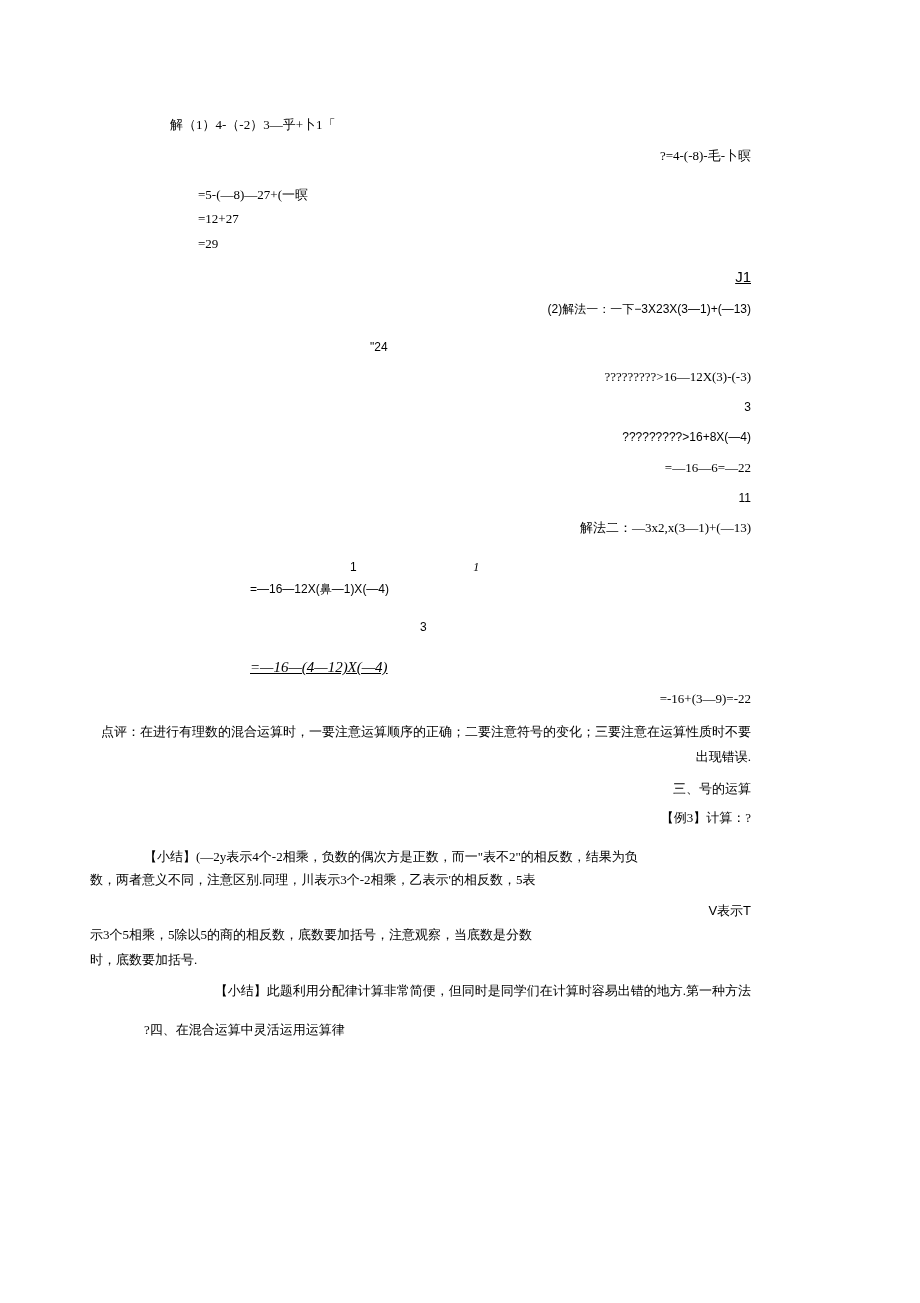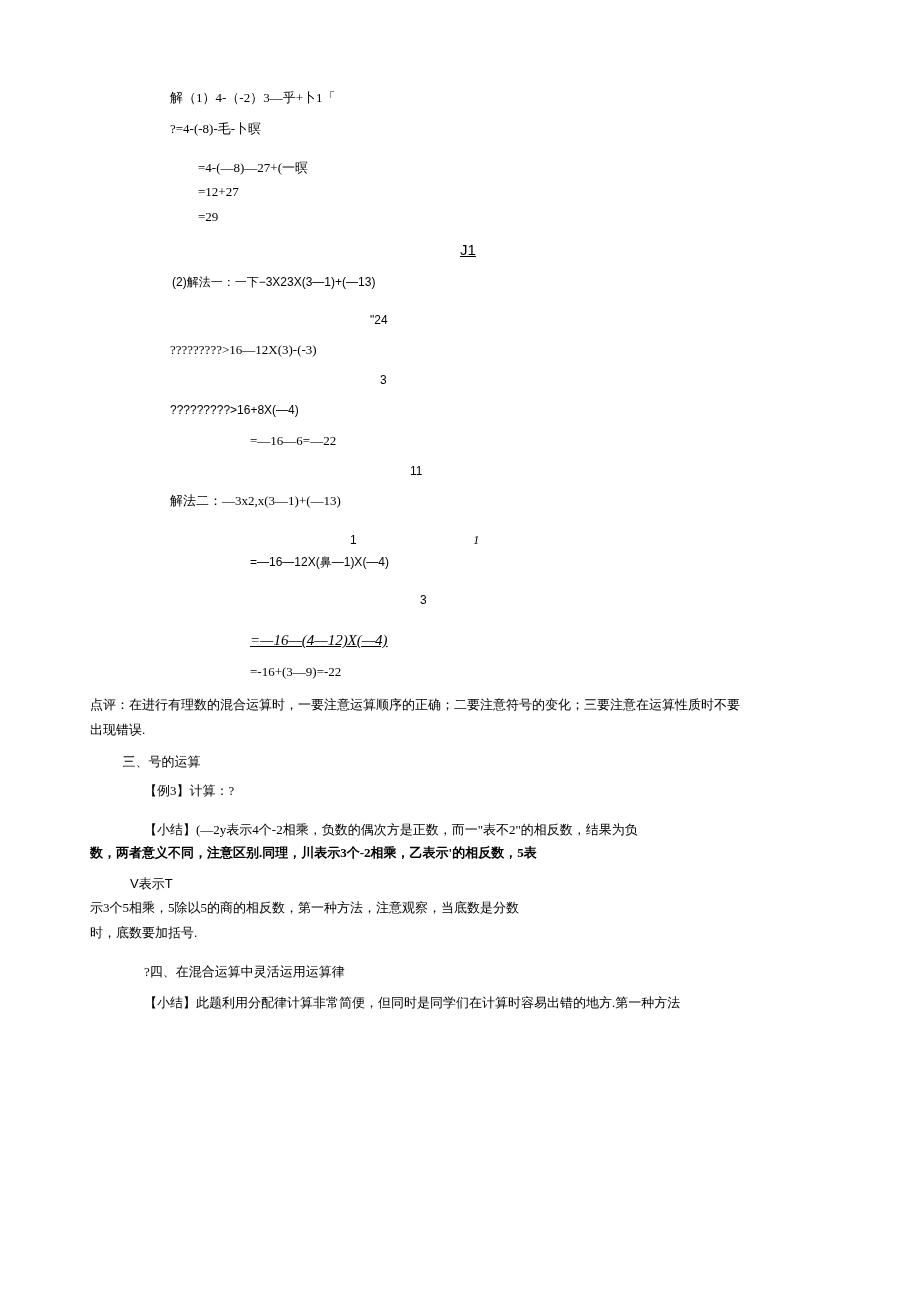--- a/index.html
+++ b/index.html
@@ -5,38 +5,38 @@
   html, body {
     margin: 0;
     padding: 0;
     background: #ffffff;
     font-family: "SimSun", "宋体", serif;
     color: #000000;
   }
   .page {
     width: 841px;
     min-height: 1303px;
-    padding: 84px 90px 60px 90px;
+    padding: 111px 90px 60px 90px;
     box-sizing: border-box;
     font-size: 13px;
     line-height: 1.6;
   }
   .indent-1 { margin-left: 80px; }
   .indent-1b { margin-left: 82px; }
   .indent-2 { margin-left: 108px; }
   .indent-3 { margin-left: 160px; }
   .indent-para { text-indent: 2.5em; }
   .big { font-size: 12px; }
   .mid { font-size: 15px; text-decoration: underline; }
   .small { font-size: 13px; }
   .sans { font-family: Arial, "Helvetica Neue", sans-serif; }
   .kai { font-family: "KaiTi", "楷体", serif; font-style: italic; }
   p { margin: 4px 0; }
   .sp-top { margin-top: 18px; }
-  .sp-top-sm { margin-top: 10px; }
+  .sp-top-sm { margin-top: 10px; text-align: right; }
   .right-shift { margin-left: 370px; }
   .right-shift2 { margin-left: 280px; }
   .right-shift3 { margin-left: 330px; }
   .right-shift4 { margin-left: 290px; }
   .right-shift5 { margin-left: 320px; }
   .gap { display: inline-block; width: 110px; }
 </style>
 </head>
 <body>
 
@@ -44,21 +44,21 @@
 
   <p class="indent-1">
     <span>解（1）4-（-2）3—乎+卜1「</span>
   </p>
 
   <p class="indent-1 sp-top-sm">
     <span>?=4-(-8)-毛-卜暝</span>
   </p>
 
   <p class="indent-2 sp-top">
-    <span>=4-(—8)—27+(一暝</span>
+    <span>=5-(—8)—27+(一暝</span>
   </p>
   <p class="indent-2">
     <span>=12+27</span>
   </p>
   <p class="indent-2">
     <span>=29</span>
   </p>
 
   <p class="right-shift sans mid sp-top-sm">
     <span>J1</span>
@@ -128,37 +128,37 @@
 
   <p class="small sp-top-sm" style="margin-left:54px;margin-top:8px;">
     <span>【例3】计算：?</span>
   </p>
 
   <p class="small sp-top" style="margin-left:54px;">
     <span>【小结】(—2y表示4个-2相乘，负数的偶次方是正数，而一"表不2"的相反数，结果为负</span>
   </p>
 
 
-  <p class="small" style="margin-top:-2px;font-weight:bold;">
+  <p class="small" style="margin-top:-2px;">
     <span>数，两者意义不同，注意区别.同理，川表示3个-2相乘，乙表示'的相反数，5表</span>
   </p>
 
   <p class="small sp-top-sm" style="margin-left:40px;">
     <span class="sans">V表示T</span>
   </p>
 
   <p class="small">
-    <span>示3个5相乘，5除以5的商的相反数，第一种方法，注意观察，当底数是分数</span>
+    <span>示3个5相乘，5除以5的商的相反数，底数要加括号，注意观察，当底数是分数</span>
   </p>
 
   <p class="small">
     <span>时，底数要加括号.</span>
   </p>
 
+  <p class="small sp-top-sm" style="margin-left:54px;">
+    <span>【小结】此题利用分配律计算非常简便，但同时是同学们在计算时容易出错的地方.第一种方法</span>
+  </p>
+
   <p class="small sp-top" style="margin-left:54px;">
     <span>?四、在混合运算中灵活运用运算律</span>
-  </p>
-
-  <p class="small sp-top-sm" style="margin-left:54px;">
-    <span>【小结】此题利用分配律计算非常简便，但同时是同学们在计算时容易出错的地方.第一种方法</span>
   </p>
 
 </div>
 
 </body></html>

